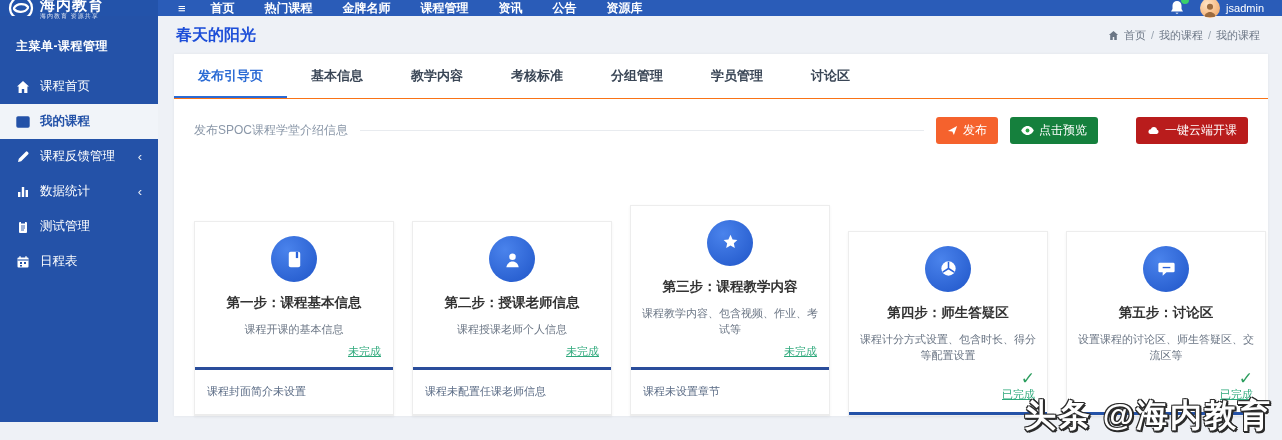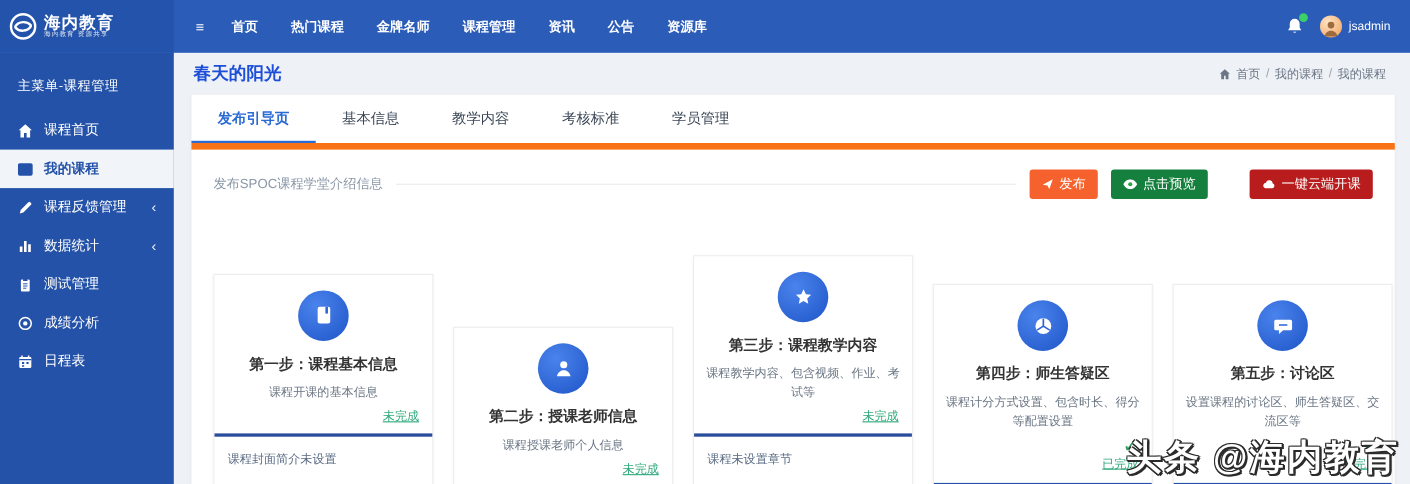--- a/index.html
+++ b/index.html
@@ -1,54 +1,54 @@
 <!DOCTYPE html>
 <html><head>
 <meta charset="utf-8">
 <style>
   * { margin:0; padding:0; box-sizing:border-box; }
   html,body { width:1282px; height:440px; overflow:hidden; }
   body { font-family:"Liberation Sans","DejaVu Sans",sans-serif; background:#eef1f6; position:relative; }
 
   
-  .navbar { height:48px; background:#2a5cb8; display:flex; align-items:stretch; color:#fff; }
+  .navbar { height:16px; background:#2a5cb8; display:flex; align-items:stretch; color:#fff; }
   .logo-area { width:158px; background:#2353aa; display:flex; align-items:center; padding:2px 8px; gap:6px; flex-shrink:0; }
   .logo-swirl { width:26px; height:26px; flex-shrink:0; }
   .logo-text { line-height:1.05; }
   .logo-title { font-size:15px; font-weight:bold; letter-spacing:1px; }
   .logo-subtitle { font-size:6px; opacity:.85; letter-spacing:1px; }
   .nav-menu { display:flex; align-items:center; gap:4px; padding-left:12px; }
   .nav-burger { font-size:13px; padding:0 8px; cursor:pointer; }
   .nav-item { font-size:12px; font-weight:bold; padding:0 13px; height:34px; display:flex; align-items:center; cursor:pointer; }
   .nav-right { margin-left:auto; display:flex; align-items:center; gap:14px; padding-right:18px; }
   .bell-wrap { position:relative; width:18px; height:18px; cursor:pointer; }
   .bell-badge { position:absolute; top:-3px; right:-3px; width:8px; height:8px; border-radius:50%; background:#3bd06a; }
   .user-chip { display:flex; align-items:center; gap:6px; cursor:pointer; }
   .avatar { width:20px; height:20px; border-radius:50%; background:radial-gradient(circle at 35% 30%,#ffe3c4,#f0a05a); display:flex; align-items:flex-end; justify-content:center; overflow:hidden; }
   .user-name { font-size:11px; }
 
   
   .shell { display:flex; height:406px; }
   .sidebar { width:158px; background:#2452a8; color:#fff; flex-shrink:0; padding-top:14px; }
-  .sb-header { font-size:12px; font-weight:normal; padding:8px 16px 14px; letter-spacing:.5px; }
+  .sb-header { font-size:12px; font-weight:bold; padding:8px 16px 14px; letter-spacing:.5px; }
   .sb-item { display:flex; align-items:center; gap:10px; font-size:12.5px; padding:9px 16px; cursor:pointer; position:relative; }
   .sb-item.active { background:#f1f4f9; color:#2452a8; font-weight:bold; }
   .sb-icon { width:14px; height:14px; flex-shrink:0; display:inline-flex; }
   .sb-chevron { margin-left:auto; font-size:13px; opacity:.9; }
 
   .main { flex:1; display:flex; flex-direction:column; min-width:0; }
   .page-header { height:38px; display:flex; align-items:center; justify-content:space-between; padding:0 22px 0 18px; }
   .page-title { font-size:16px; color:#1d4ed8; font-weight:bold; }
   .breadcrumb { font-size:11px; color:#6b7685; display:flex; align-items:center; gap:5px; }
   .breadcrumb .bc-link { cursor:pointer; }
   .breadcrumb .sep { color:#9aa4b0; }
 
   .panel { flex:1; background:#fff; margin:0 14px 6px 16px; display:flex; flex-direction:column; box-shadow:0 0 3px rgba(0,0,0,.06); min-height:0; }
-  .tabs { display:flex; border-bottom:6px solid #f97316; padding:0 0; }
-  .tab { font-size:13px; color:#3a4656; padding:13px 24px 11px; cursor:pointer; border-bottom:2px solid transparent; }
+  .tabs { display:flex; border-bottom:1px solid #f97316; padding:0 0; }
+  .tab { font-size:13px; color:#3a4656; padding:13px 24px 11px; cursor:pointer; border-bottom:2px solid transparent;font-weight:bold; }
   .tab.active { color:#2a6ad4; border-bottom-color:#2a6ad4; font-weight:bold; }
 
   .toolbar { display:flex; align-items:center; padding:18px 20px 6px 20px; gap:12px; }
   .toolbar-info { font-size:12px; color:#8a97a8; white-space:nowrap; }
   .toolbar-line { flex:1; border-top:1px solid #e8ebef; }
   .btn { display:inline-flex; align-items:center; gap:5px; height:27px; padding:0 11px; border:none; border-radius:3px; color:#fff; font-size:12px; cursor:pointer; font-family:inherit; white-space:nowrap; }
   .btn-publish { background:#f5622d; }
   .btn-preview { background:#15803d; }
   .btn-cloud   { background:#b91c1c;margin-left:26px; }
   .btn svg { flex-shrink:0; }
@@ -162,29 +162,20 @@
       <span class="sb-icon">
         <svg viewBox="0 0 14 14" width="14" height="14">
             <path d="M4 2h6a1 1 0 0 1 1 1v9a1 1 0 0 1-1 1H4a1 1 0 0 1-1-1V3a1 1 0 0 1 1-1z" fill="#fff"></path>
             <path d="M5 1.5h4v2H5z" fill="#2452a8"></path>
             <path d="M5 6h4M5 8h4M5 10h3" stroke="#2452a8" stroke-width=".9"></path>
           </svg>
         </span>
       <span>测试管理</span>
     </div>
 
-    <div class="sb-item">
-      <span class="sb-icon">
-        <svg viewBox="0 0 14 14" width="14" height="14">
-            <circle cx="7" cy="7" r="5.4" fill="none" stroke="#fff" stroke-width="1.4"></circle>
-            <circle cx="7" cy="7" r="2" fill="#fff"></circle>
-          </svg>
-        </span>
-      <span>成绩分析</span>
-    </div>
 
     <div class="sb-item">
       <span class="sb-icon">
         <svg viewBox="0 0 14 14" width="14" height="14">
             <rect x="1.5" y="2.5" width="11" height="10" rx="1" fill="#fff"></rect>
             <path d="M1.5 5h11" stroke="#2452a8" stroke-width="1.1"></path>
             <path d="M4 1.2v2.4M10 1.2v2.4" stroke="#fff" stroke-width="1.4"></path>
             <path d="M4 7h2v2H4zM8 7h2v2H8zM4 10h2v1.5H4z" fill="#2452a8"></path>
           </svg>
         </span>
@@ -206,21 +197,23 @@
         <span class="bc-link">我的课程</span>
       </div>
     </div>
 
     <div class="panel">
       <div class="tabs">
         <span class="tab active">发布引导页</span>
         <span class="tab">基本信息</span>
         <span class="tab">教学内容</span>
         <span class="tab">考核标准</span>
+        <span class="tab">分组管理</span>
         <span class="tab">学员管理</span>
+        <span class="tab">讨论区</span>
       </div>
 
       <div class="toolbar">
         <span class="toolbar-info">发布SPOC课程学堂介绍信息</span>
         <span class="toolbar-line"></span>
         <button class="btn btn-publish">
           <svg viewBox="0 0 12 12" width="11" height="11">
               <path d="M1 6.5 11 1 7.5 11 5.8 7.2z" fill="#fff"></path>
             </svg>
           <span>发布</span>
@@ -268,20 +261,23 @@
                   <circle cx="11" cy="8" r="3.4" fill="#fff"></circle>
                   <path d="M4.5 19c.8-4.2 4-5.8 6.5-5.8s5.7 1.6 6.5 5.8z" fill="#fff"></path>
                 </svg>
           </span>
             </div>
           <div class="step-title">第二步：授课老师信息</div>
           <div class="step-sub">课程授课老师个人信息</div>
           <div class="step-status">
               <span class="status-link">未完成</span>
             </div>
+          <div class="notice">
+            <div class="notice-line">课程未配置任课老师信息</div>
+          </div>
         </div>
 
         <div class="step-card">
           <div class="step-icon-wrap">
               <span class="step-circle">
             <svg viewBox="0 0 22 22" width="21" height="21">
                   <path d="m11 3 2.2 4.8 5 .6-3.7 3.4 1 5-4.5-2.6-4.5 2.6 1-5L3.8 8.4l5-.6z" fill="#fff"></path>
                 </svg>
           </span>
             </div>

